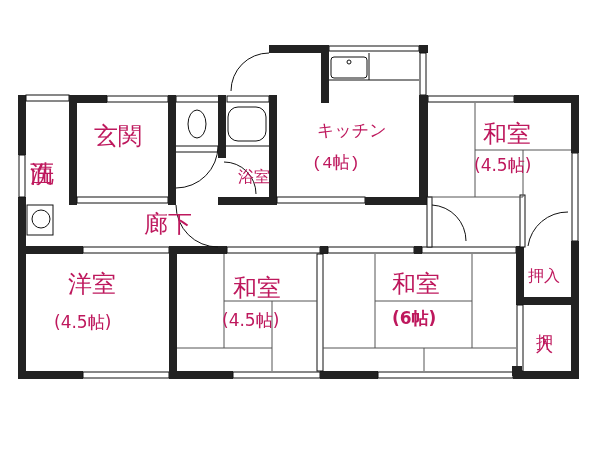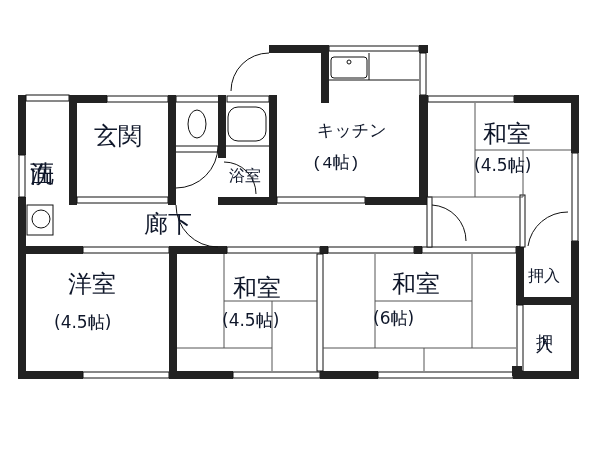--- a/index.html
+++ b/index.html
@@ -3,21 +3,21 @@
 <meta charset="utf-8">
 <style>
   html, body { margin:0; padding:0; background:#ffffff; }
   body { width:600px; height:450px; overflow:hidden; position:relative; font-family:"DejaVu Sans", sans-serif; }
   svg { position:absolute; left:0; top:0; }
   .wall { fill:#222222; }
   .thin { stroke:#111; stroke-width:1; fill:none; }
   .tatami { stroke:#555; stroke-width:1; fill:none; }
   .win { fill:#fff; stroke:#111; stroke-width:1; }
   .door { stroke:#111; stroke-width:1; fill:none; }
-  .label { position:absolute; color:#0f172a; white-space:nowrap; line-height:1; font-family:"DejaVu Sans", sans-serif; }
+  .label { position:absolute; color:#be185d; white-space:nowrap; line-height:1; font-family:"DejaVu Sans", sans-serif; }
   .big { font-size:24px; }
   .mid { font-size:17px; }
   .sm { font-size:16px; }
   .vert { writing-mode:vertical-rl; letter-spacing:2px; }
 </style>
 </head>
 <body>
 
 <svg width="600" height="450" viewBox="0 0 600 450">
 
@@ -126,26 +126,26 @@
   <path class="door" d="M269,53 A38,38 0 0 0 231,91"></path>
   <path class="door" d="M176,188 A42,42 0 0 0 218,146"></path>
   <path class="door" d="M176,205 A42,42 0 0 0 218,247"></path>
   <path class="door" d="M224,162 A32,32 0 0 1 256,194"></path>
   <path class="door" d="M432,205 A36,36 0 0 1 466,241"></path>
   <path class="door" d="M568,212 A40,40 0 0 0 528,246"></path>
 </svg>
 
 <div class="label big vert" style="left:30px;top:142px;">洗面</div>
 <div class="label big" style="left:94px;top:124px;">玄関</div>
-<div class="label sm" style="left:229px;top:169px;font-family:Liberation Mono, monospace;">浴室</div>
+<div class="label sm" style="left:238px;top:169px;">浴室</div>
 <div class="label mid" style="left:317px;top:122px;">キッチン</div>
 <div class="label mid" style="left:312px;top:155px;font-family:Liberation Mono, monospace;">(4帖)</div>
 <div class="label big" style="left:483px;top:122px;">和室</div>
 <div class="label mid" style="left:474px;top:157px;">(4.5帖)</div>
 <div class="label big" style="left:144px;top:212px;">廊下</div>
 <div class="label big" style="left:68px;top:272px;">洋室</div>
 <div class="label mid" style="left:54px;top:314px;">(4.5帖)</div>
 <div class="label big" style="left:233px;top:276px;">和室</div>
 <div class="label mid" style="left:222px;top:312px;">(4.5帖)</div>
 <div class="label big" style="left:392px;top:272px;">和室</div>
-<div class="label mid" style="left:373px;top:310px;">(6帖)</div>
+<div class="label mid" style="left:392px;top:310px;font-weight:bold;">(6帖)</div>
 <div class="label sm" style="left:528px;top:268px;">押入</div>
 <div class="label mid vert" style="left:536px;top:320px;">押入</div>
 
 </body></html>

